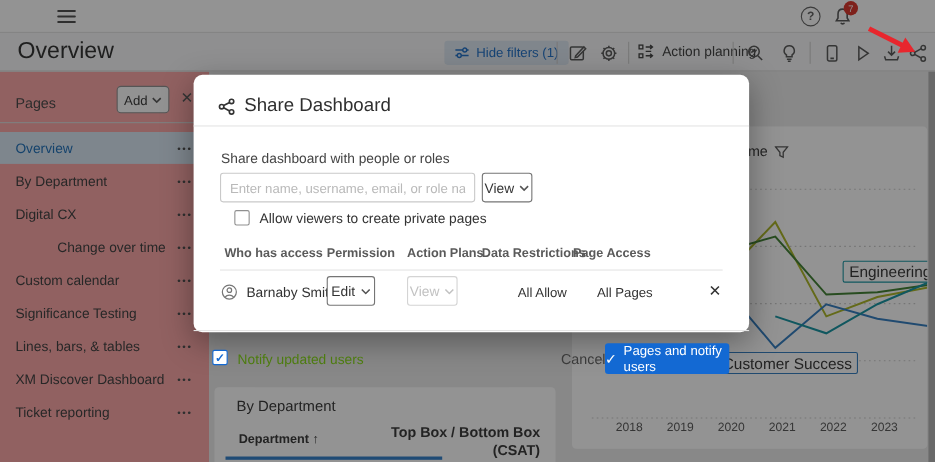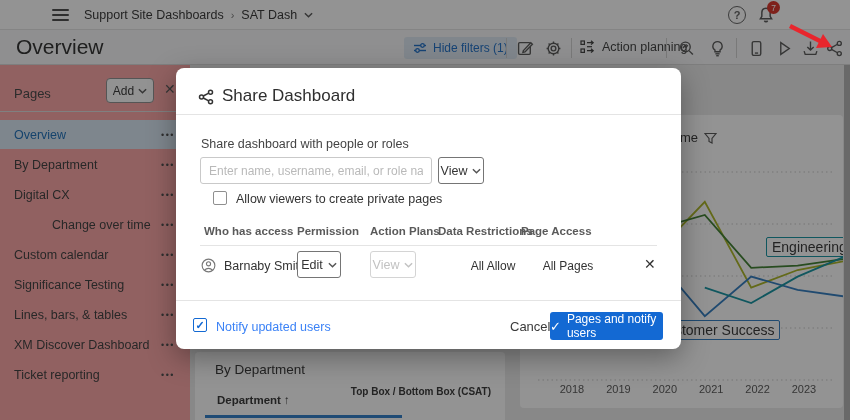--- a/index.html
+++ b/index.html
@@ -54,28 +54,28 @@
   #trend-card { left:520px; top:115px; width:323px; height:293px; background:#fff; border-radius:4px; z-index:1; overflow:hidden;}
   #trend-title { position:absolute; left:110px; top:15px; width:68px; text-align:right; font-size:13px; color:#333;}
   #trend-funnel { position:absolute; left:184px; top:17px; width:13px; height:13px; color:#555;}
   #trend-svg { position:absolute; left:0; top:0; }
   .chart-label { position:absolute; background:#fff; font-size:14px; color:#333; padding:1px 5px; border-radius:2px; white-space:nowrap;}
   .year { position:absolute; top:268px; width:40px; text-align:center; font-size:11px; color:#555;}
 
   #dept-card { left:195px; top:352px; width:310px; height:68px; background:#fff; border-radius:4px 4px 0 0; z-index:1; overflow:hidden;}
   #dept-title { position:absolute; left:20px; top:10px; font-size:13.5px; color:#333;}
   #dept-col1 { position:absolute; left:22px; top:42px; font-size:11.5px; font-weight:bold; color:#333;}
-  #dept-col2 { position:absolute; right:14px; top:33px; width:150px; text-align:right; font-size:10px; font-weight:bold; color:#333; line-height:1.3;}
+  #dept-col2 { position:absolute; right:14px; top:33px; width:150px; text-align:right; font-size:13px; font-weight:bold; color:#333; line-height:1.3;}
   #dept-sortbar { position:absolute; left:10px; top:63px; width:197px; height:3px; background:#2d7cc9;}
 
   #scroll-strip { left:844px; top:30px; width:6px; height:390px; background:#b3b3b3; z-index:4;}
 
   
   #overlay { left:0; top:0; width:850px; height:420px; background:rgba(15,15,15,0.45); z-index:40;}
-  #modal { left:176px; top:68px; width:505px; height:281px; background:#fff; border-radius:8px; z-index:60;
+  #modal { left:176px; top:68px; width:505px; height:234px; background:#fff; border-radius:8px; z-index:60;
     box-shadow:0 8px 28px rgba(0,0,0,0.35);}
   #modal-title { position:absolute; left:46px; top:18px; font-size:17px; font-weight:500; color:#2f2f2f;}
   #modal-share-icon { position:absolute; left:22px; top:21px; width:16px; height:16px; color:#333;}
   #modal-hdiv { position:absolute; left:0; top:46px; width:505px; height:1px; background:#e4e4e4;}
   #share-label { position:absolute; left:25px; top:69px; font-size:12.5px; color:#444;}
   #share-input { position:absolute; left:24px; top:89px; width:232px; height:27px; border:1px solid #c9c9c9; border-radius:3px;
     font-size:12px; padding:0 8px; color:#333; font-family:"Liberation Sans",sans-serif;}
   #share-input::placeholder { color:#b9b9b9; }
   .drop-btn { position:absolute; height:27px; border:1px solid #757575; border-radius:3px; background:#fff;
     font-size:12.5px; color:#333; display:flex; align-items:center; justify-content:center; gap:5px; cursor:pointer;}
@@ -84,47 +84,39 @@
   .cbx { position:absolute; width:14px; height:14px; border:1px solid #8f8f8f; border-radius:2px; background:#fff; cursor:pointer;}
   .cbx.checked { border-color:#1369d3; color:#1369d3; font-size:11px; display:flex; align-items:center; justify-content:center; font-weight:bold;}
   #allow-label { position:absolute; left:60px; top:124px; font-size:12.5px; color:#333;}
   .col-h { position:absolute; top:157px; font-size:11.5px; color:#5a5a5a;font-weight:bold;}
   #modal-tdiv { position:absolute; left:24px; top:177px; width:457px; height:1px; background:#e4e4e4;}
   #row-person { position:absolute; left:25px; top:190px; width:15px; height:15px; color:#777;}
   #row-name { position:absolute; left:48px; top:191px; font-size:12.5px; color:#333;}
   .cell { position:absolute; top:191px; font-size:12px; color:#333; text-align:center;}
   #row-remove { position:absolute; left:468px; top:188px; font-size:14px; color:#333; cursor:pointer;}
   #modal-fdiv { position:absolute; left:0; top:232px; width:505px; height:1px; background:#e4e4e4;}
-  #notify-label { position:absolute; left:40px; top:252px; font-size:12.5px; color:#3b82f6;}
+  #notify-label { position:absolute; left:40px; top:252px; font-size:12.5px; color:#4d7c0f;}
   #cancel-btn { position:absolute; left:334px; top:251px; font-size:13px; color:#3a3a3a; cursor:pointer;}
   #save-btn { position:absolute; left:374px; top:244px; width:113px; height:28px; background:#1369d3; border-radius:3px;
     color:#fff; font-size:12px; display:flex; align-items:center; justify-content:center; gap:6px; cursor:pointer;}
 
   #red-arrow { left:780px; top:20px; width:60px; height:35px; z-index:70; pointer-events:none;}
 </style>
 </head>
 <body>
 
 <div id="stage">
 
   <div id="topbar" class="abs"></div>
   <div id="logo" class="abs">XM</div>
   <div class="hamburger abs" style="z-index:6">
       <i></i>
       <i></i>
       <i></i>
     </div>
-  <div id="breadcrumb" class="abs" style="z-index:6">
-    <span>Support Site Dashboards</span>
-    <span class="sep">›</span>
-    <span>SAT Dash</span>
-    <svg class="chev" viewBox="0 0 10 6">
-        <polyline points="1,1 5,5 9,1"></polyline>
-      </svg>
-  </div>
   <div class="tb-icon help-circle abs" style="left:728px; z-index:6">?</div>
   <svg class="tb-icon abs" style="left:757px; z-index:6" viewBox="0 0 16 16">
     <path d="M8 2 C5.6 2 4.3 3.8 4.3 6 L4.3 9.2 L3 11.4 L13 11.4 L11.7 9.2 L11.7 6 C11.7 3.8 10.4 2 8 2 Z" fill="none" stroke="#555" stroke-width="1.3"></path>
     <path d="M6.6 13 A1.5 1.5 0 0 0 9.4 13" fill="none" stroke="#555" stroke-width="1.3"></path>
   </svg>
   <div id="bell-badge" class="abs">7</div>
   <div id="avatar" class="abs">K</div>
   <div class="waffle abs">
       <i></i>
       <i></i>

